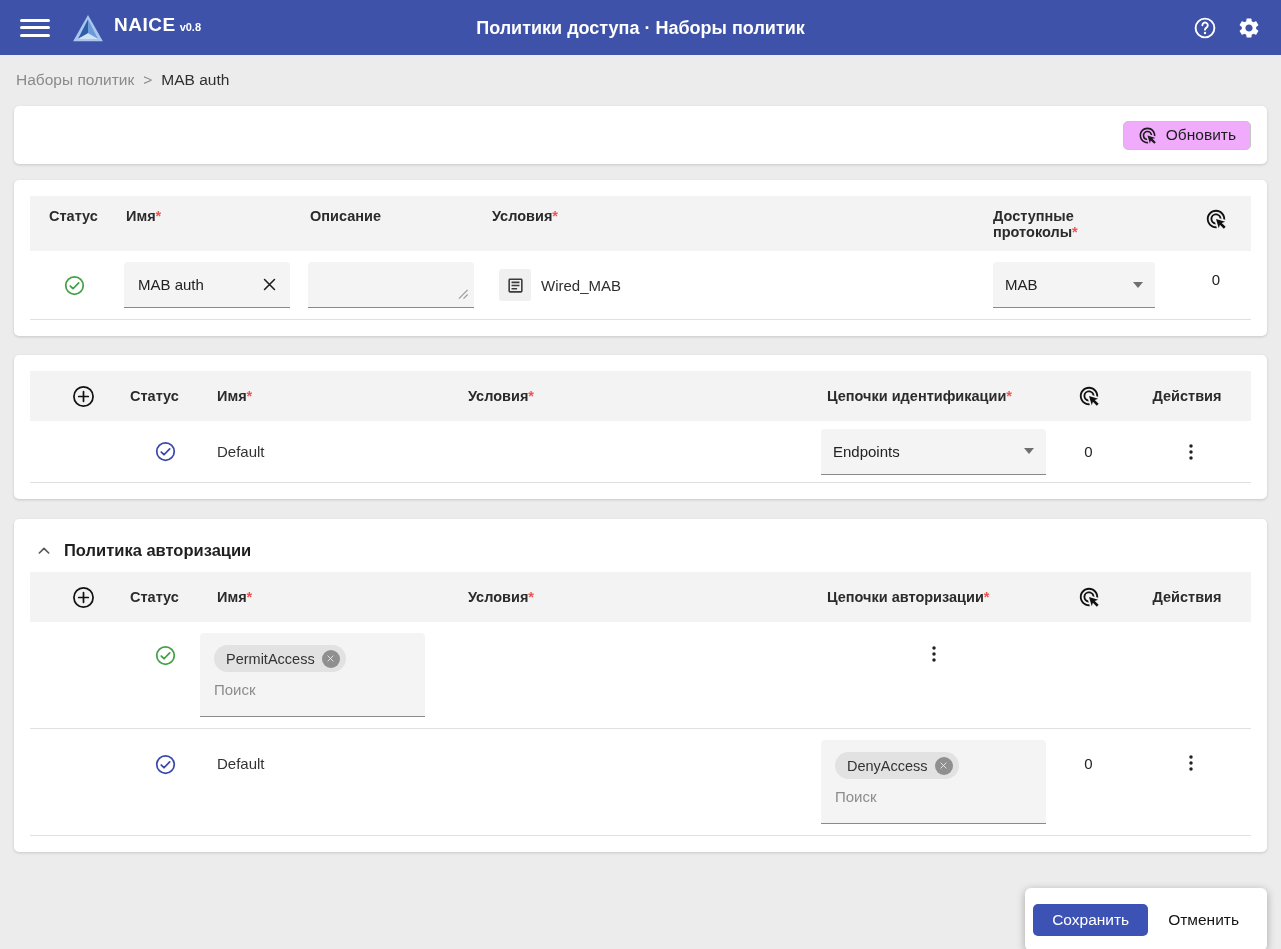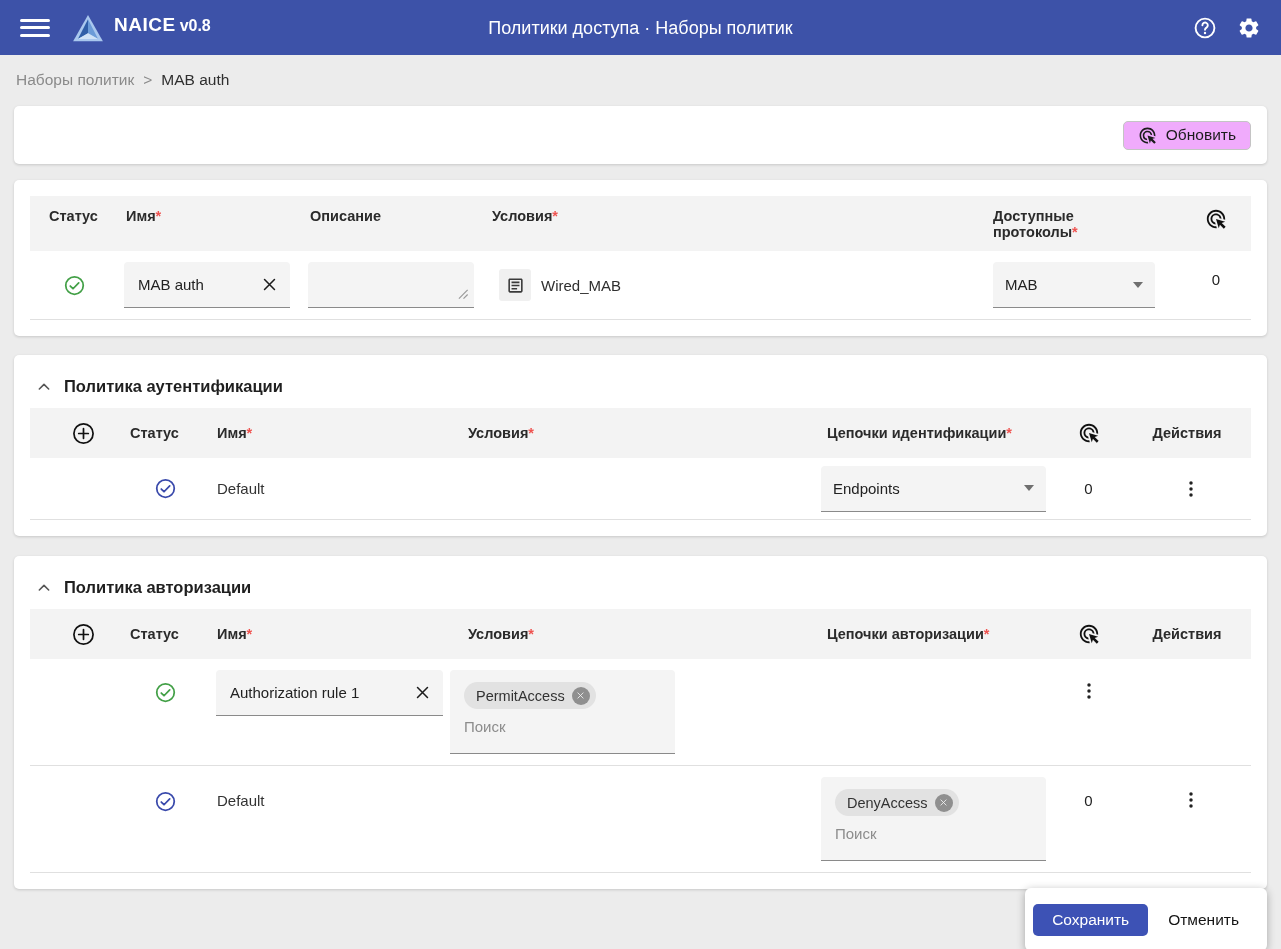--- a/index.html
+++ b/index.html
@@ -13,24 +13,24 @@
   
   .appbar {
     height:55px; background:#3d52a8; color:#fff;
     display:flex; align-items:center; padding:0 20px; position:relative;
   }
   .menu-btn { width:30px; height:24px; display:flex; flex-direction:column; justify-content:space-between; padding:3px 0; cursor:pointer; }
   .menu-btn span { display:block; height:3px; background:#fff; border-radius:2px; }
   .brand { display:flex; align-items:baseline; margin-left:22px; }
   .brand svg { align-self:center; }
   .brand-name { font-size:19px; font-weight:bold; letter-spacing:.5px; margin-left:10px; }
-  .brand-ver { font-size:16px; font-weight:bold; margin-left:4px; }
+  .brand-ver { font-size:11px; font-weight:bold; margin-left:4px; }
   .appbar-title {
     position:absolute; left:50%; top:50%; transform:translate(-50%,-50%);
-    font-size:18px; font-weight:normal; white-space:nowrap;
+    font-size:18px; font-weight:bold; white-space:nowrap;
   }
   .appbar-actions { margin-left:auto; display:flex; align-items:center; gap:20px; }
   .appbar-actions .icon-btn { width:24px; height:24px; color:#fff; cursor:pointer; }
 
   
   .breadcrumb { height:50px; display:flex; align-items:center; padding:0 16px; font-size:15.5px; }
   .crumb-parent { color:#8a8a8a; cursor:pointer; }
   .crumb-sep { color:#8a8a8a; margin:0 9px; }
   .crumb-current { color:#2f2f2f; }
 
@@ -272,26 +272,20 @@
       <div class="finput fselect proto-select">
         <span>MAB</span>
         <span class="sel-arrow"></span>
       </div>
     </div>
     <div class="hits-val" style="align-self:start;padding-top:9px">0</div>
   </div>
 </section>
 
 <section class="card table-card" style="margin-top:19px">
-  <div class="section-title-row">
-    <svg class="chevron" viewBox="0 0 24 24">
-        <use href="#i-chevron-up"></use>
-      </svg>
-    <span class="section-title">Политика аутентификации</span>
-  </div>
 
   <div class="grid2 thead thead2">
     <div>
       <button class="add-btn">
           <svg viewBox="0 0 24 24">
             <use href="#i-add-circle"></use>
           </svg>
         </button>
     </div>
     <div class="th"><span>Статус</span></div>
@@ -357,28 +351,20 @@
       </div>
     <div class="th actions-th"><span>Действия</span></div>
   </div>
 
   <div class="grid2 trow row-pad">
     <div></div>
     <div class="cell-center" style="align-self:start;padding-top:12px">
       <svg class="status-icon green" viewBox="0 0 24 24">
           <use href="#i-check-circle"></use>
         </svg>
-    </div>
-    <div style="align-self:start">
-      <div class="finput name-input-2">
-        <input value="Authorization rule 1" style="">
-        <svg class="clear-x" viewBox="0 0 24 24">
-            <use href="#i-close"></use>
-          </svg>
-      </div>
     </div>
     <div style="align-self:start">
       <div class="chips-box">
         <span class="chip">
           <span>PermitAccess</span>
           <span class="chip-x">
               <svg viewBox="0 0 24 24">
                 <use href="#i-close"></use>
               </svg>
             </span>

